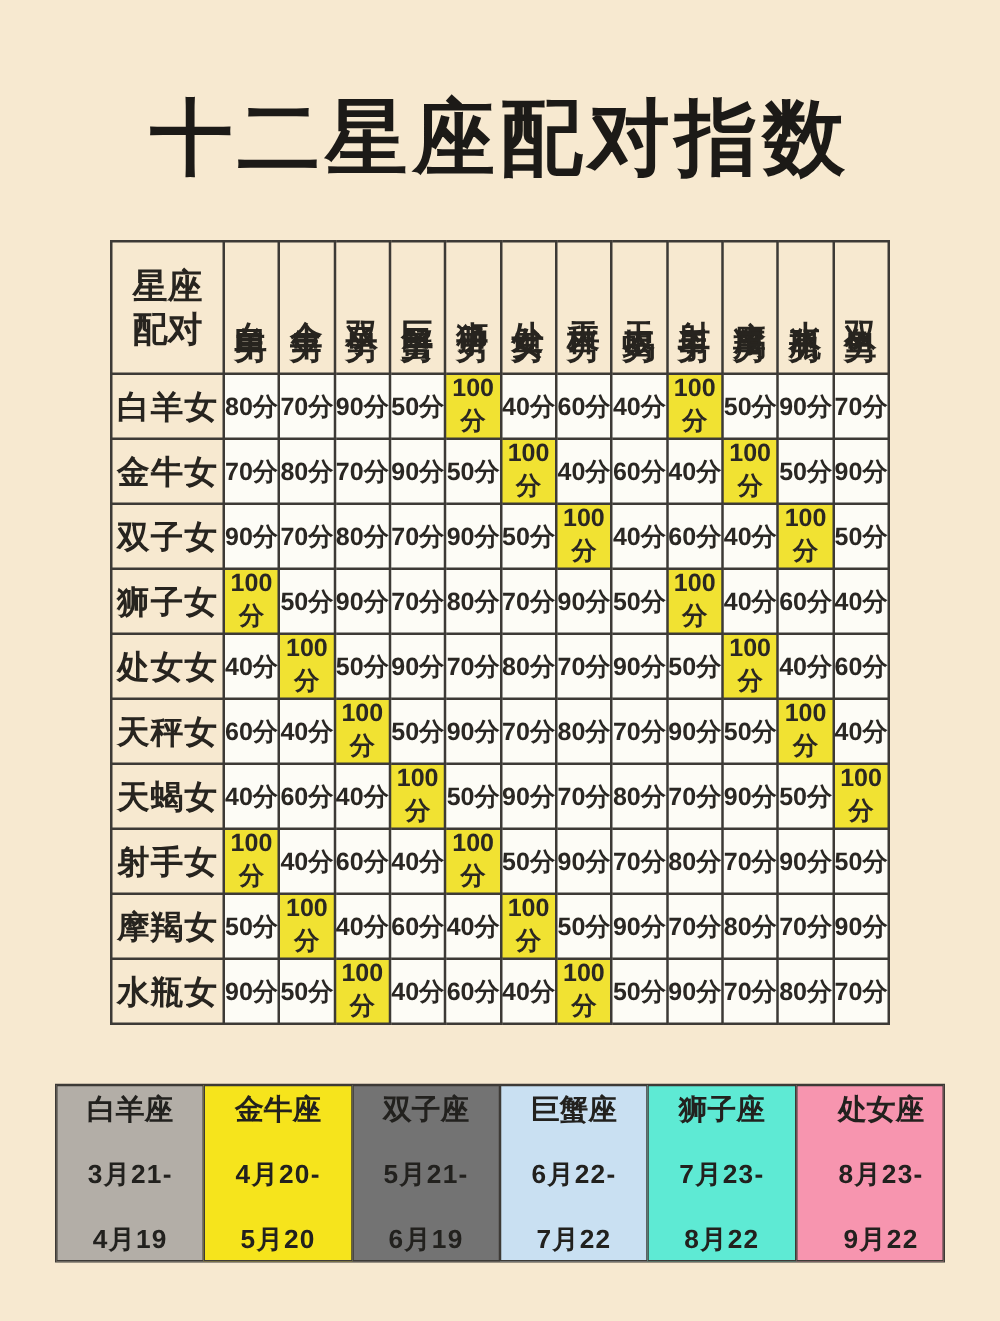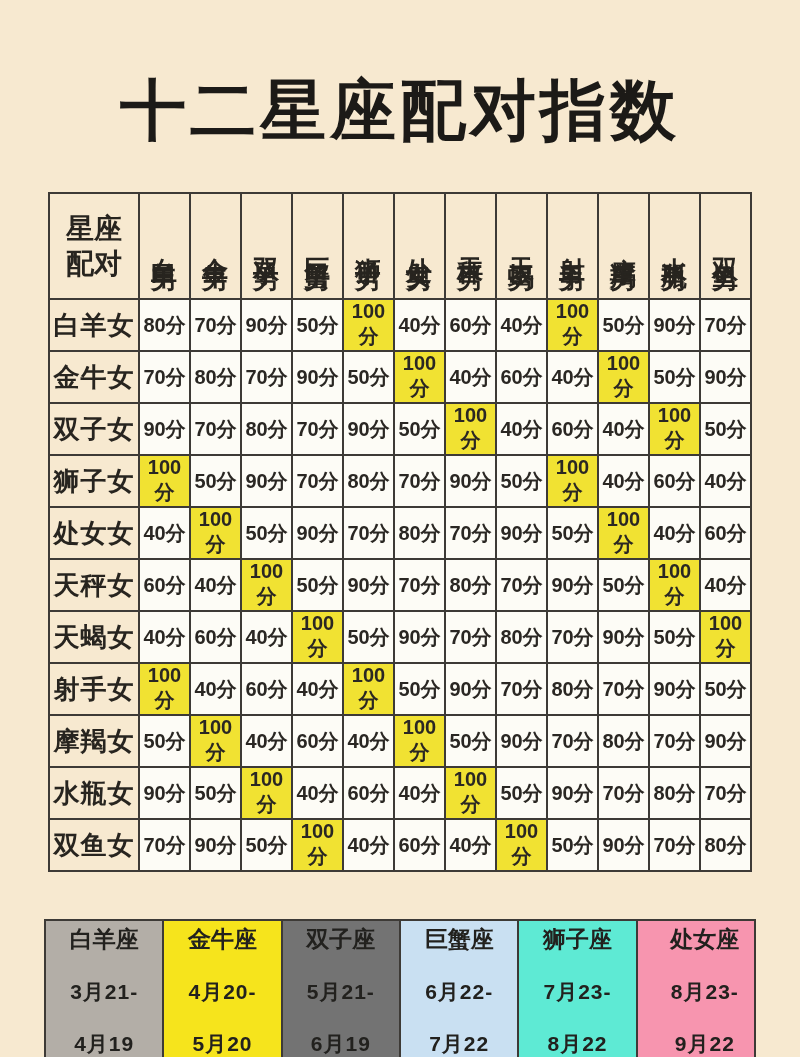--- a/index.html
+++ b/index.html
@@ -24,21 +24,21 @@
     margin:0;padding-top:66px;
     text-align:center;
     font-size:66px;font-weight:900;
     letter-spacing:4px;
     color:#1c1a17;
   }
 
   table.match{
     border-collapse:collapse;
     table-layout:fixed;
-    width:704px;
+    width:624px;
     margin:36px auto 0 auto;
   }
   table.match th,table.match td{
     border:2px solid var(--border);
     text-align:center;vertical-align:middle;
     padding:0;
     font-weight:bold;
   }
   table.match thead tr{height:106px;}
   table.match tbody tr{height:40px;}
@@ -262,35 +262,20 @@
           <td>40分</td>
           <td>60分</td>
           <td>40分</td>
           <td class="hl">100分</td>
           <td>50分</td>
           <td>90分</td>
           <td>70分</td>
           <td>80分</td>
           <td>70分</td>
         </tr>
-        <tr>
-          <th class="rowhead">双鱼女</th>
-          <td>70分</td>
-          <td>90分</td>
-          <td>50分</td>
-          <td class="hl">100分</td>
-          <td>40分</td>
-          <td>60分</td>
-          <td>40分</td>
-          <td class="hl">100分</td>
-          <td>50分</td>
-          <td>90分</td>
-          <td>70分</td>
-          <td>80分</td>
-        </tr>
       </tbody>
   </table>
 
   <div class="legend" id="legend-grid">
 
   <div class="lcell" style="background: rgb(179, 174, 167);">
         <div class="lname">白羊座</div>
         <div class="ldate">3月21-</div>
         <div class="ldate">4月19</div>
       </div>

